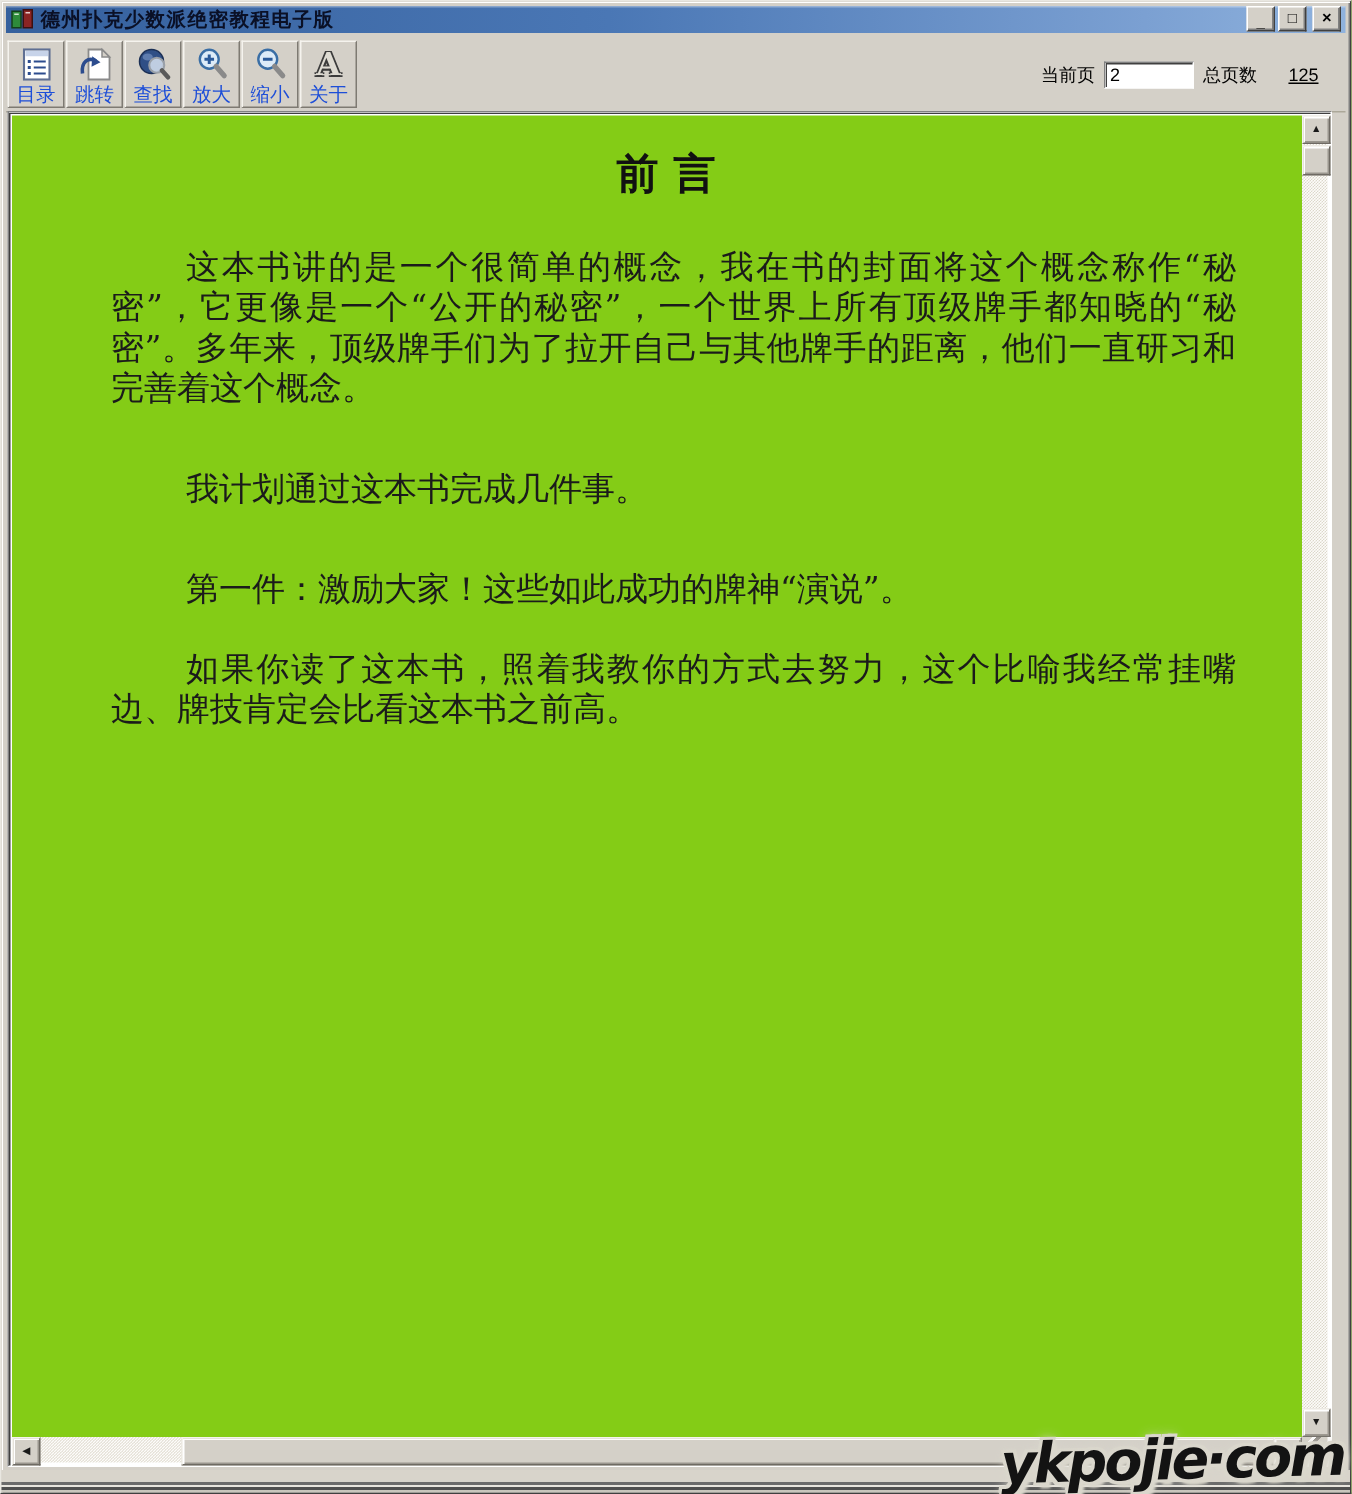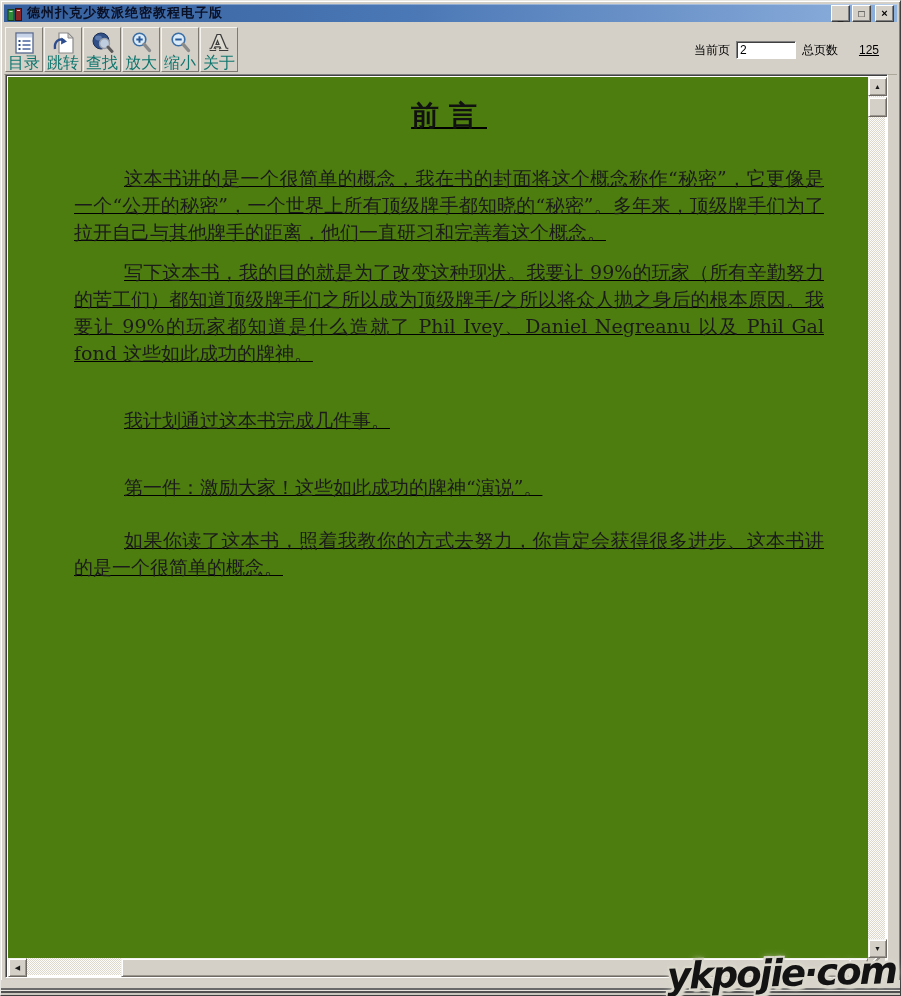--- a/index.html
+++ b/index.html
@@ -14,21 +14,21 @@
     background:#d4d0c8;
     border:1px solid;border-color:#e9e7e1 #404040 #404040 #e9e7e1;
     box-shadow:inset 1px 1px 0 #fff, inset -1px -1px 0 #808080;
   }
 
   
   .titlebar{
     position:absolute;left:3px;top:3px;right:3px;height:18px;
     background:linear-gradient(90deg,#35609d 0%,#4a77b5 45%,#7ba0d2 85%,#8fb2dd 100%);
     box-shadow:inset 0 1px 0 rgba(255,255,255,.35);
-    display:flex;align-items:flex-end;padding:0 3px;
+    display:flex;align-items:flex-start;padding:0 3px;
   }
   .app-icon{width:16px;height:16px;margin-right:4px;flex:0 0 auto;}
   .title-text{
     font-size:13px;font-weight:bold;color:#0a1026;
     letter-spacing:1px;flex:1 1 auto;white-space:nowrap;overflow:hidden;
   }
   .win-btns{display:flex;gap:2px;align-items:center;}
   .win-btn{
     width:17px;height:15px;background:#d4d0c8;
     border:1px solid;border-color:#fff #404040 #404040 #fff;
@@ -46,21 +46,21 @@
     display:flex;align-items:stretch;
   }
   .tb-btn{
     width:36px;margin:1px 0 2px 1px;
     border:1px solid;border-color:#f5f3ee #7e7a72 #7e7a72 #f5f3ee;
     background:#d4d0c8;
     display:flex;flex-direction:column;align-items:center;justify-content:flex-end;
     padding-bottom:1px;cursor:default;
   }
   .tb-btn .ico{height:27px;display:flex;align-items:center;justify-content:center;}
-  .tb-btn .lbl{font-size:16px;color:#0f766e;line-height:14px;white-space:nowrap;}
+  .tb-btn .lbl{font-size:13px;color:#1d4ed8;line-height:14px;white-space:nowrap;}
   .about-glyph{
     font-family:"DejaVu Serif","Liberation Serif",serif;
     font-size:21px;font-weight:bold;color:#dedbd2;line-height:1;
     text-shadow:-1px -1px 0 #3c3c3c,1px -1px 0 #3c3c3c,-1px 1px 0 #3c3c3c,1px 1px 0 #3c3c3c;
   }
   .page-ctrls{
     margin-left:auto;display:flex;align-items:center;gap:6px;
     padding-right:18px;font-size:12px;color:#000;
   }
   .page-input{
@@ -73,35 +73,35 @@
 
   
   .content-frame{
     position:absolute;left:4px;top:73px;right:12px;bottom:17px;
     border:1px solid;border-color:#808080 #fff #fff #808080;
     box-shadow:inset 1px 1px 0 #404040;
     background:#fff;
   }
   .page-view{
     position:absolute;left:2px;top:2px;right:19px;bottom:19px;
-    background:#4d7c0f;overflow:hidden;text-decoration:underline;
+    background:#84cc16;overflow:hidden;
   }
 
   
   .doc{
     padding:12px 44px 0 66px;
     font-family:"DejaVu Serif","Liberation Serif",serif;
     color:#1b1b1b;
   }
   .doc h1{
     margin:8px 0 30px 0;text-align:center;
     font-size:28px;font-weight:bold;letter-spacing:10px;color:#111;
   }
   .doc p{
-    margin:0 0 13px 0;font-size:19px;line-height:27px;
+    margin:0 0 13px 0;font-size:22px;line-height:27px;
     text-align:justify;text-indent:50px;
   }
   .doc p.gap-lg{margin-bottom:26px;margin-top:40px;}
 
   
   .checker{
     background-color:#fdfcfa;
     background-image:
       linear-gradient(45deg,#dcd8cb 25%,transparent 25%,transparent 75%,#dcd8cb 75%),
       linear-gradient(45deg,#dcd8cb 25%,transparent 25%,transparent 75%,#dcd8cb 75%);
@@ -262,24 +262,23 @@
       <span class="total-val">125</span>
     </div>
   </div>
 
   <div class="content-frame">
 
     <div class="page-view">
       <div class="doc">
         <h1>前言</h1>
         <p>这本书讲的是一个很简单的概念，我在书的封面将这个概念称作“秘密”，它更像是一个“公开的秘密”，一个世界上所有顶级牌手都知晓的“秘密”。多年来，顶级牌手们为了拉开自己与其他牌手的距离，他们一直研习和完善着这个概念。</p>
-        <p>写下这本书，我的目的就是为了改变这种现状。我要让 99%的玩家（所有辛勤努力的苦工们）都知道顶级牌手们之所以成为顶级牌手/之所以将众人抛之身后的根本原因。我要让 99%的玩家都知道是什么造就了 Phil Ivey、Daniel Negreanu 以及 Phil Gal fond 这些如此成功的牌神。</p>
         <p class="gap-lg">我计划通过这本书完成几件事。</p>
         <p class="gap-lg">第一件：激励大家！这些如此成功的牌神“演说”。</p>
-        <p>如果你读了这本书，照着我教你的方式去努力，你肯定会获得很多进步、这本书讲的是一个很简单的概念。</p>
+        <p>如果你读了这本书，照着我教你的方式去努力，这个比喻我经常挂嘴边、牌技肯定会比看这本书之前高。</p>
       </div>
     </div>
 
     <div class="v-scroll">
       <div class="track checker"></div>
       <div class="sb-btn sb-face up">
           <span>▲</span>
         </div>
       <div class="thumb sb-face"></div>
       <div class="sb-btn sb-face down">

